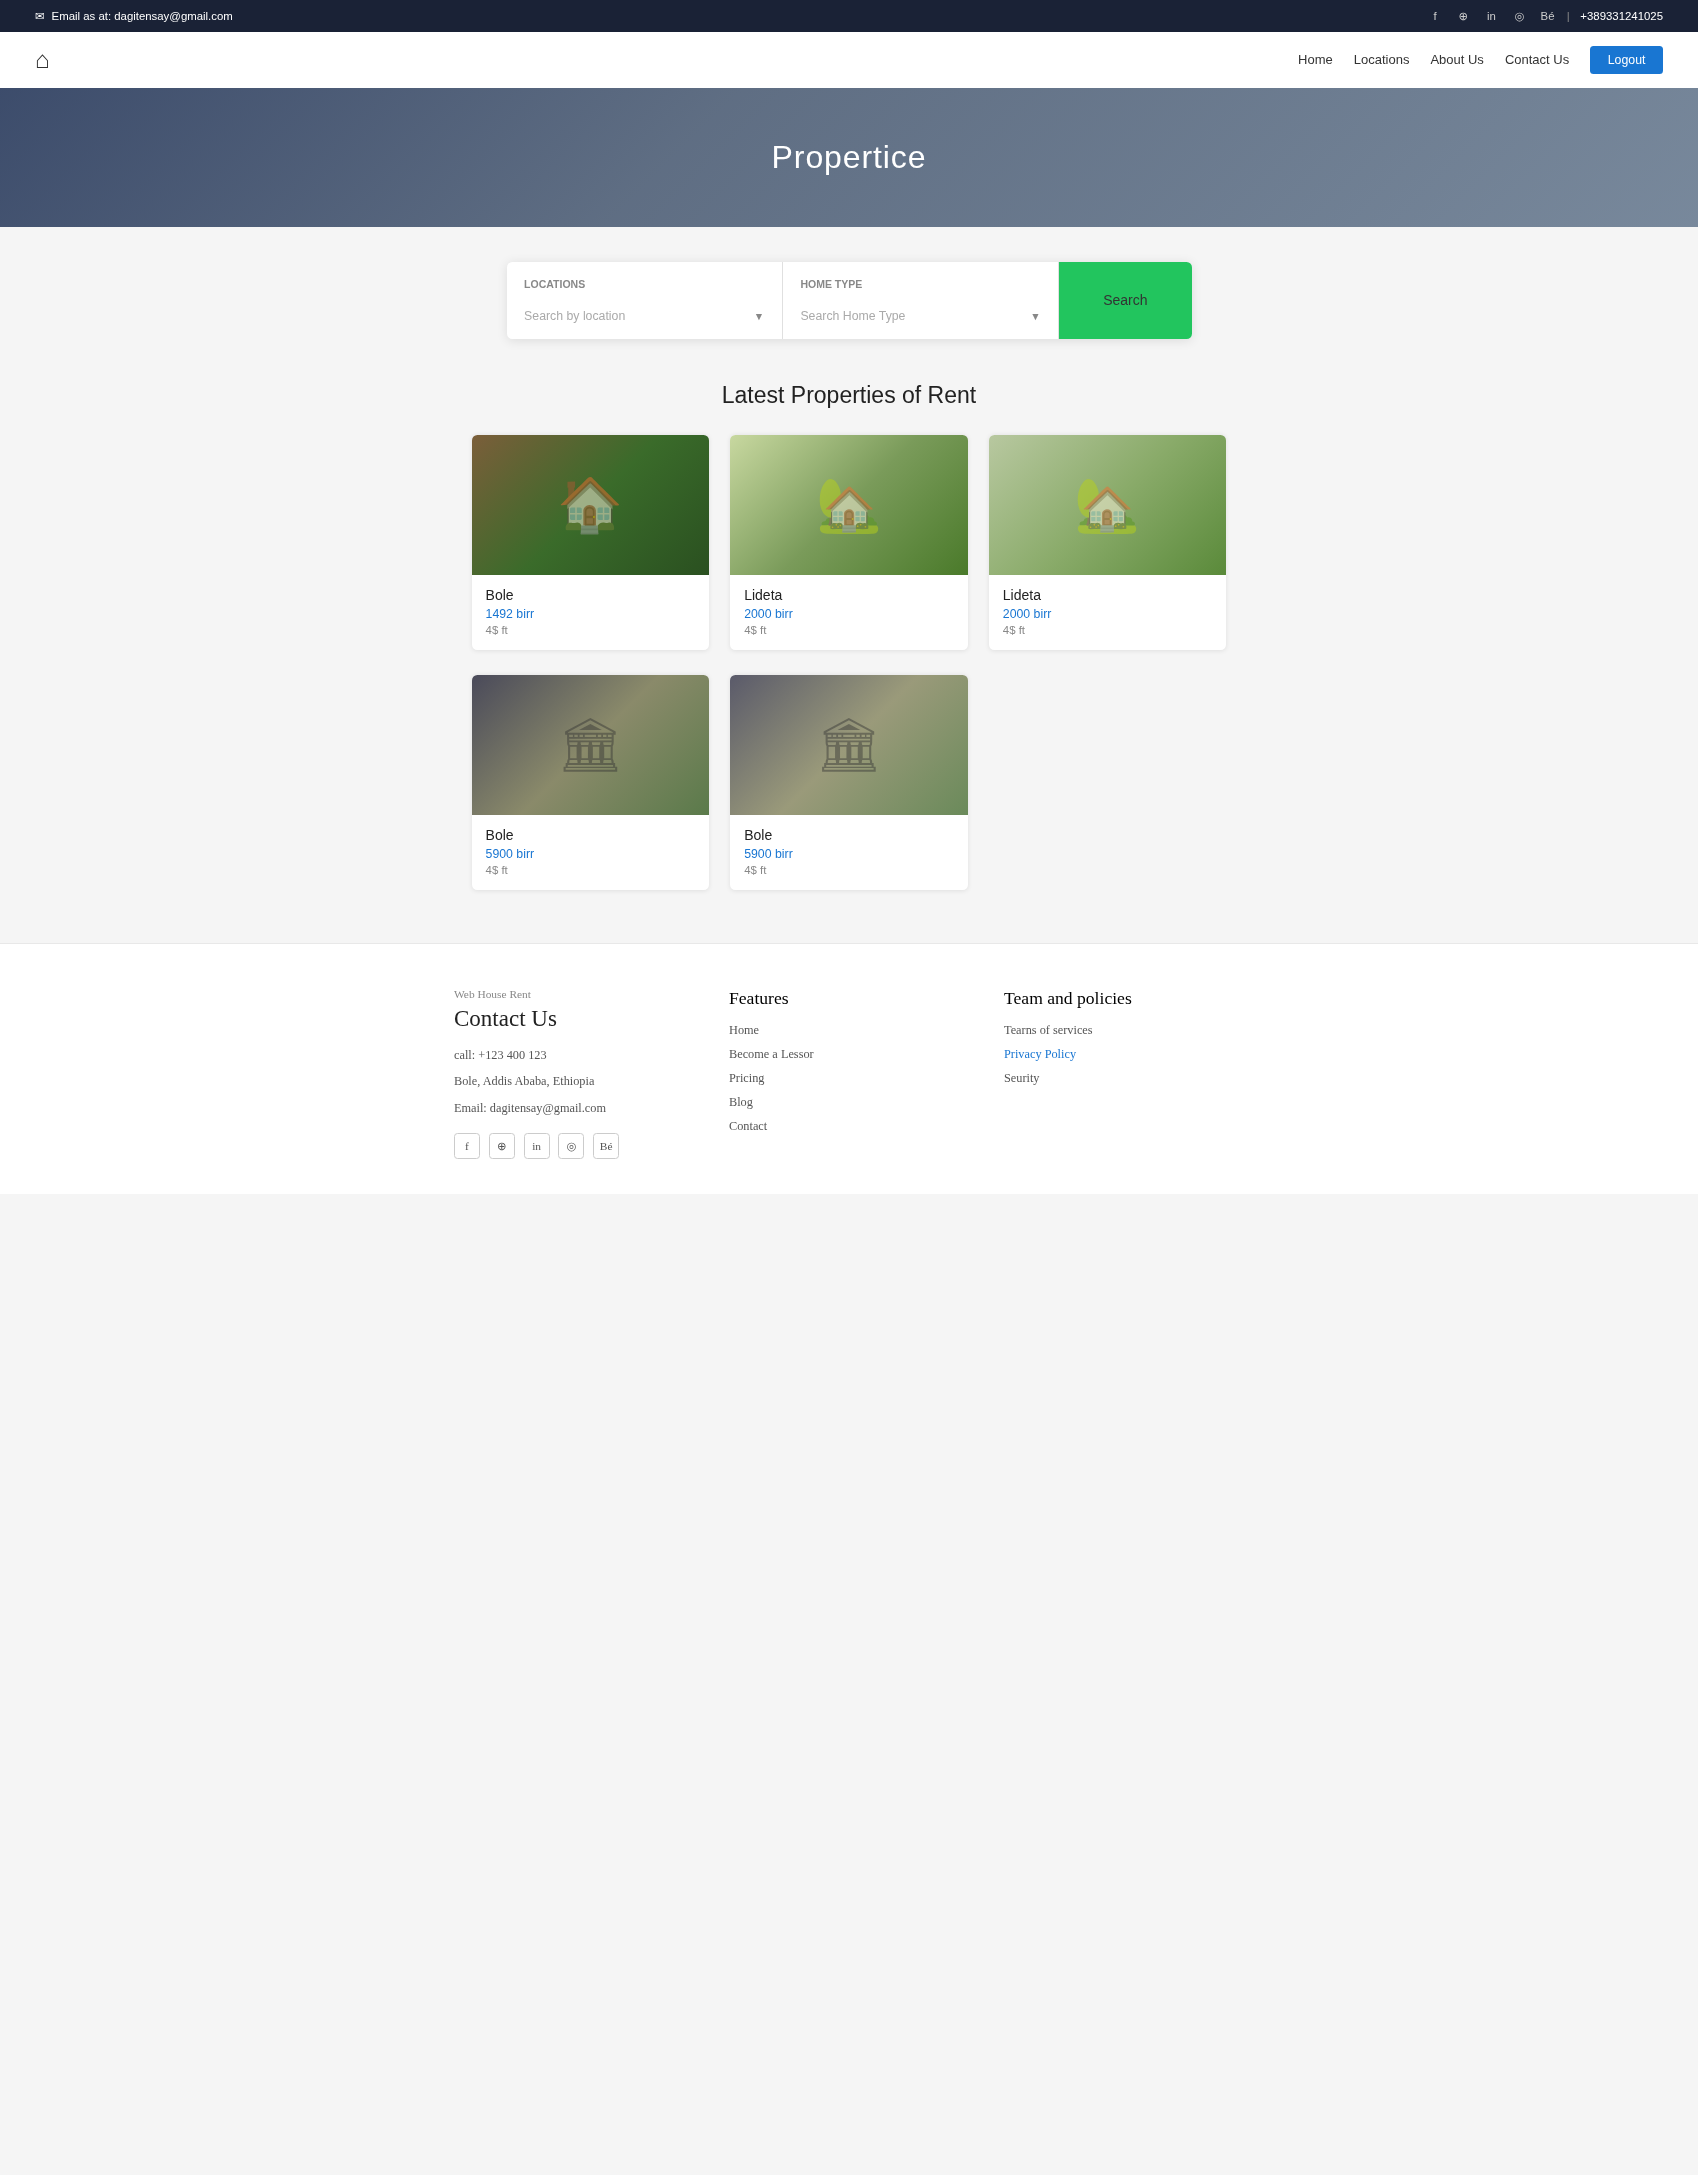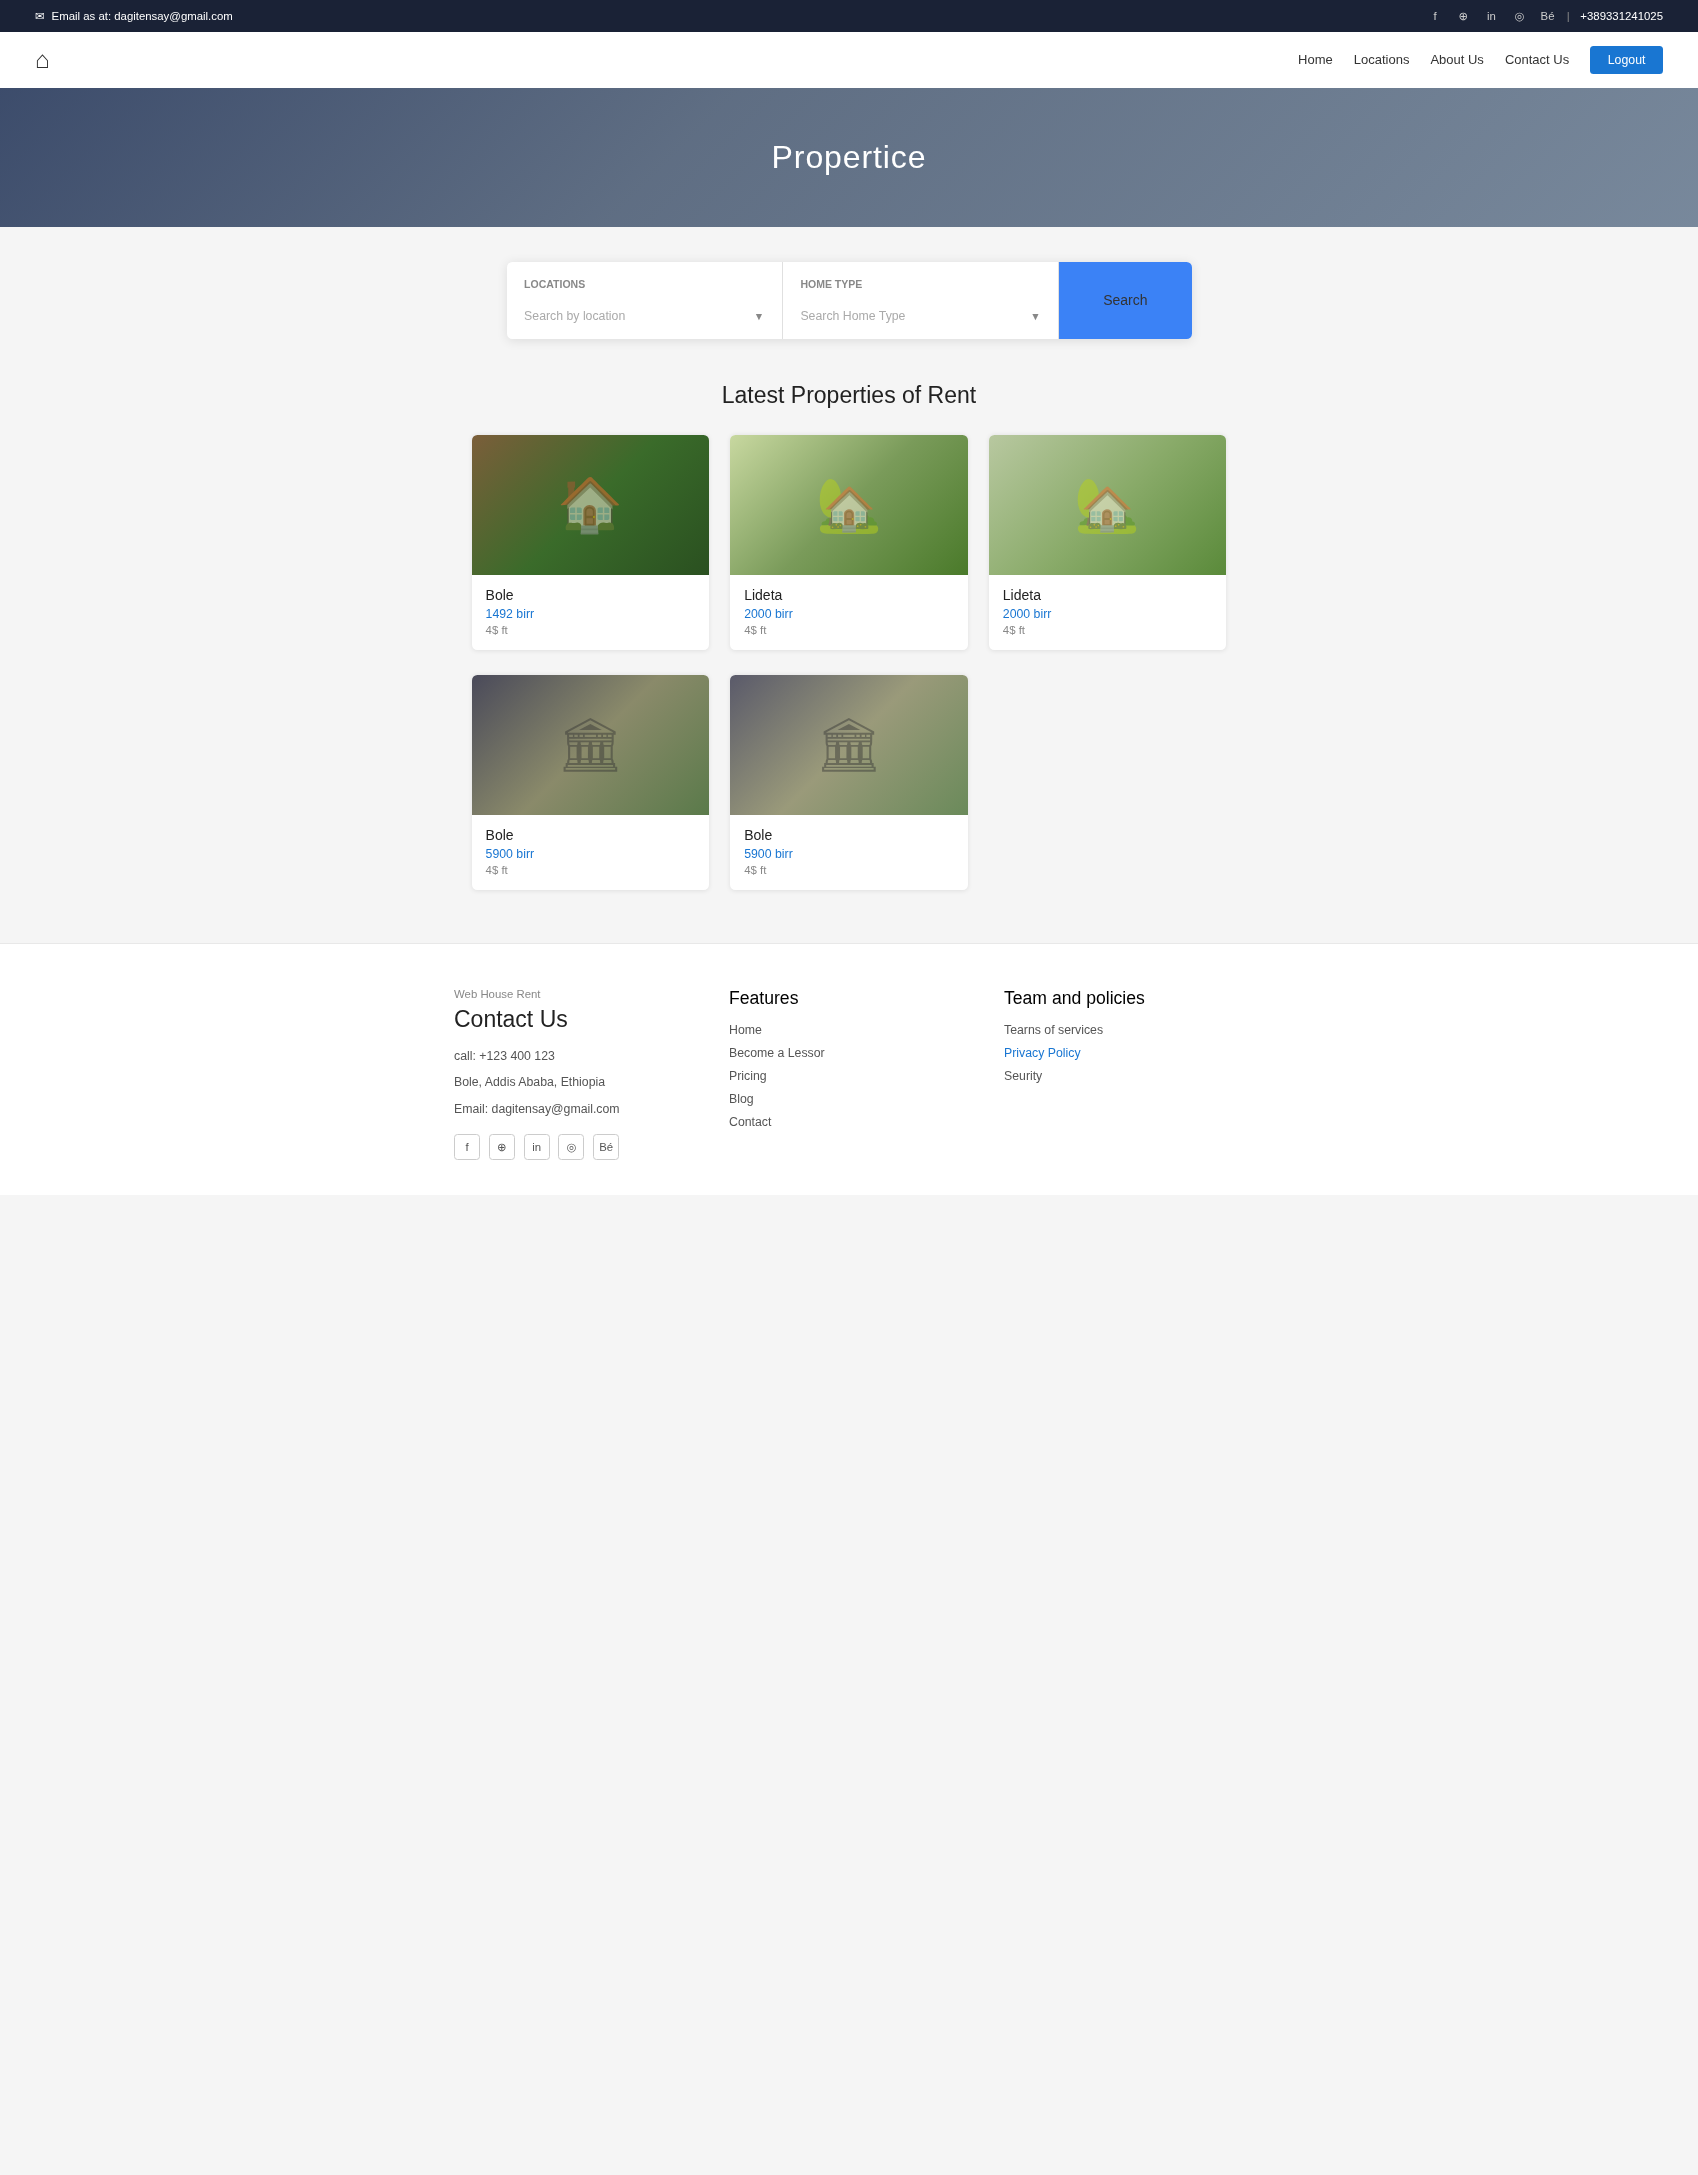--- a/index.html
+++ b/index.html
@@ -83,21 +83,21 @@
     .search-field-label {
       font-size: 10.5px; color: #888; font-weight: 600; text-transform: uppercase;
     }
     .search-select {
       display: flex; align-items: center; justify-content: space-between;
       cursor: pointer;
     }
     .search-select-text { font-size: 12.3px; color: #aaa; }
     .search-select-arrow { color: #888; font-size: 10.5px; }
     .search-btn {
-      background: #3b82f6; border: none;
+      background: #22c55e; border: none;
       padding: 0 44px;
       font-size: 14px; cursor: pointer; color: #333;
       display: flex; align-items: center; justify-content: center;
     }
 
     
     .properties-section {
       max-width: 790px;
       margin: 0 auto;
       padding: 26px 17.6px 53px;
@@ -191,20 +191,21 @@
       background: #fff;
       padding: 44px 35px 35px;
       border-top: 0.9px solid #e8e8e8;
     }
     .footer-inner {
       max-width: 790px;
       margin: 0 auto;
       display: grid;
       grid-template-columns: 1fr 1fr 1fr;
       gap: 35px;
+      font-family: Liberation Serif, serif;
     }
     .footer-col-title-small { font-size: 11.4px; color: #888; margin-bottom: 5.3px; }
     .footer-col-title { font-size: 23px; font-weight: 500; color: #222; margin-bottom: 14px; }
     .footer-col h3 { font-size: 17.6px; font-weight: 500; color: #000000; margin-bottom: 14px; }
     .footer-info { font-size: 12.3px; color: #555; margin-bottom: 7px; line-height: 1.6; }
     .footer-link {
       display: block; font-size: 12.3px; color: #555;
       text-decoration: none; margin-bottom: 8.8px; cursor: pointer;
     }
     .footer-link-blue { color: #1976d2; }

